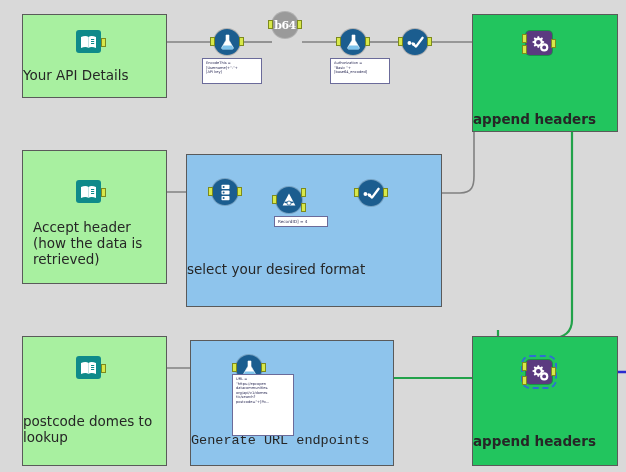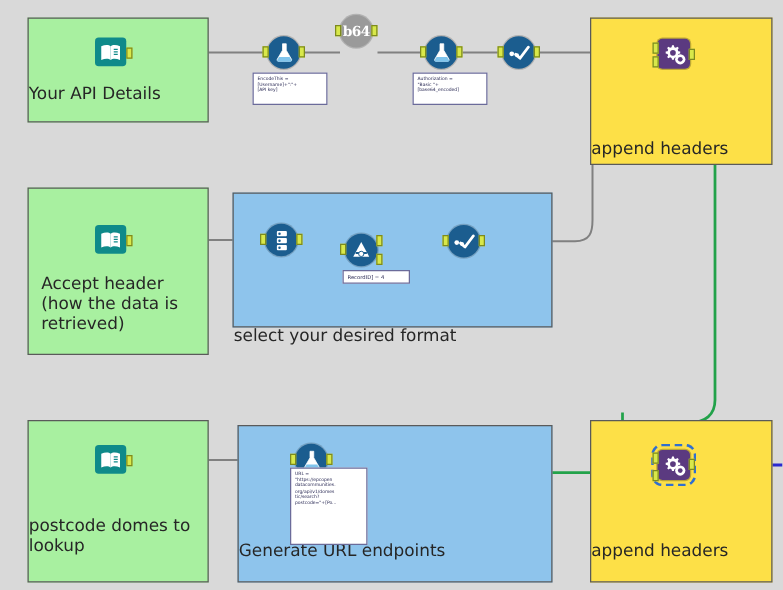--- a/index.html
+++ b/index.html
@@ -12,21 +12,21 @@
   #canvas{position:absolute;left:0;top:0;width:626px;height:472px;}
 
   
   .group{
     position:absolute;
     border:1.5px solid #5a5a5a;
     box-sizing:border-box;
   }
   .group.green{background:#a8f0a0;}
   .group.blue{background:#8ec4ec;}
-  .group.purple{background:#fde047;}
+  .group.purple{background:#22c55e;font-weight:bold;}
 
   .group-label{
     position:absolute;
     left:0;right:0;
     font-size:13.5px;
     color:#262626;
     line-height:16px;
     white-space:pre-line;
   }
 
@@ -137,30 +137,30 @@
   <div class="group purple" style="left:472px;top:14px;width:146px;height:118px;">
     <div class="group-label" style="top:96px;">append headers</div>
   </div>
 
   <div class="group green" style="left:22px;top:150px;width:145px;height:134px;">
     <div class="group-label" style="top:68px;padding-left:10px;">Accept header
 (how the data is
 retrieved)</div>
   </div>
 
-  <div class="group blue" style="left:186px;top:154px;width:256px;height:108px;">
+  <div class="group blue" style="left:186px;top:154px;width:256px;height:153px;">
     <div class="group-label" style="top:106px;">select your desired format</div>
   </div>
 
   <div class="group green" style="left:22px;top:336px;width:145px;height:130px;">
     <div class="group-label" style="top:76px;">postcode domes to
 lookup</div>
   </div>
 
-  <div class="group blue" style="left:190px;top:340px;width:252px;height:126px;">
+  <div class="group blue" style="left:190px;top:340px;width:204px;height:126px;font-family:Liberation Mono, monospace;">
     <div class="group-label" style="top:92px;">Generate URL endpoints</div>
   </div>
 
   <div class="group purple" style="left:472px;top:336px;width:146px;height:130px;">
     <div class="group-label" style="top:96px;">append headers</div>
   </div>
 
   <div class="node" style="left:76px;top:30px;">
     <div class="book">
       <svg width="17" height="14" viewBox="0 0 17 14">

